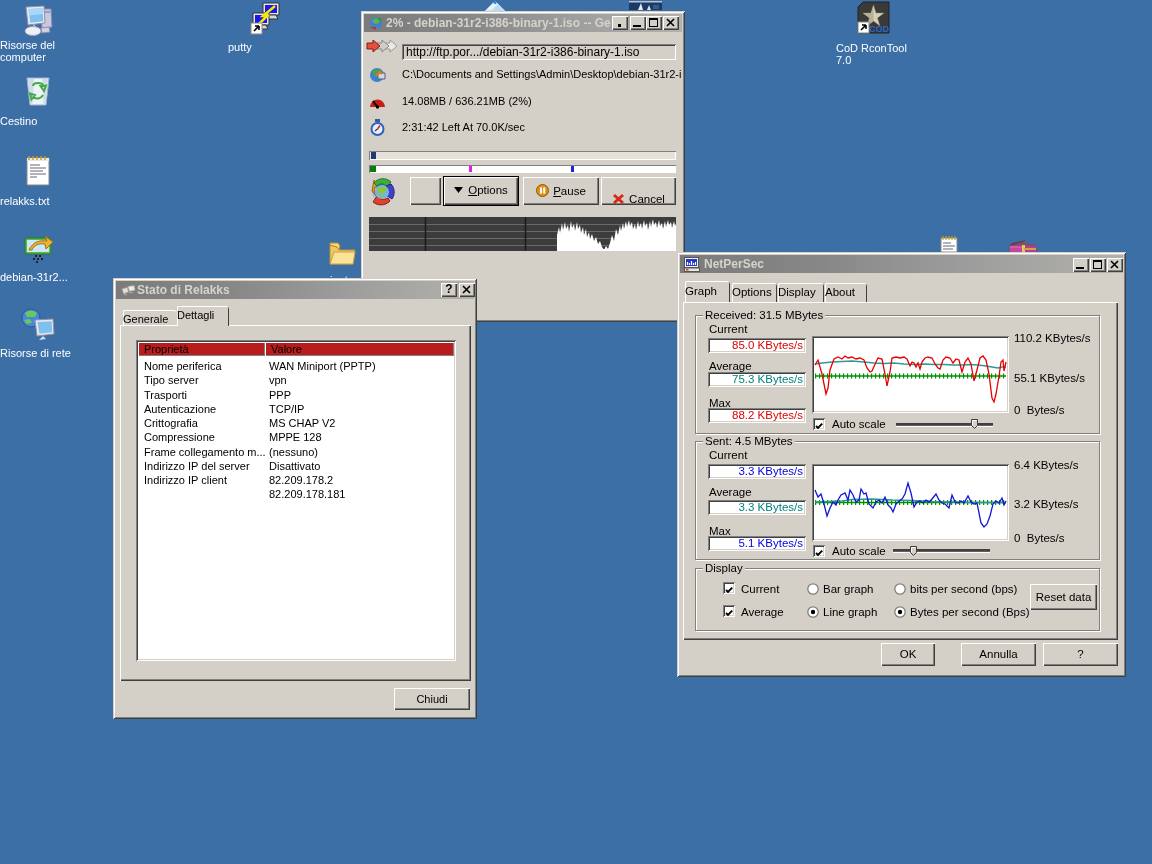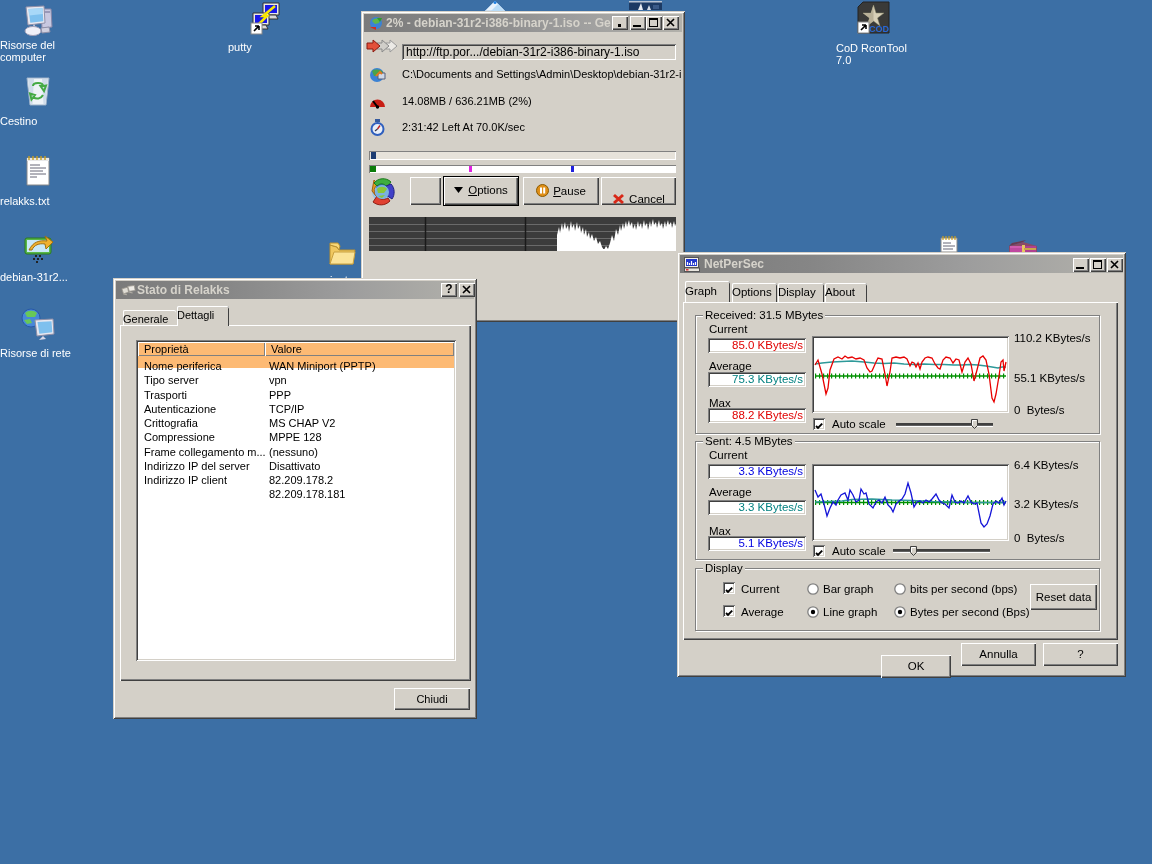--- a/index.html
+++ b/index.html
@@ -299,21 +299,21 @@
  <div class="cbtn" style="left:346px;top:5px"><svg width="16" height="14">
         <path d="M4 3 L11 10 M11 3 L4 10" stroke="#000" stroke-width="1.6"></path>
       </svg></div>
 
  <div class="tab" style="left:10px;top:32px;width:53px;height:17px;line-height:18px;box-shadow:inset 1px 0 0 #fff,inset 0 1px 0 #fff;font-size:11px">Generale</div>
  <div class="tab" style="left:64px;top:28px;width:52px;height:20px;line-height:19px;box-shadow:inset 1px 0 0 #fff,inset 0 1px 0 #fff,inset -1px 0 0 #404040;font-size:11px;z-index:2">Dettagli</div>
 
  <div class="abs" style="left:7px;top:47px;width:351px;height:356px;background:#d4d0c8;box-shadow:inset 1px 1px 0 #fff,inset -1px -1px 0 #404040,inset -2px -2px 0 #808080"></div>
 
  <div class="sunk" style="left:23px;top:62px;width:320px;height:321px">
-   <div class="abs" style="left:2px;top:2px;right:2px;height:26px;background:#fdba74">
+   <div class="abs" style="left:2px;top:2px;right:2px;height:14px;background:#b91c1c">
      <div class="abs" style="left:0;top:0;width:127px;height:14px;box-shadow:inset 1px 1px 0 #fff,inset -1px -1px 0 #808080;font-size:11px;line-height:14px;padding-left:6px">Proprietà</div>
      <div class="abs" style="left:127px;top:0;right:0;height:14px;box-shadow:inset 1px 1px 0 #fff,inset -1px -1px 0 #808080;font-size:11px;line-height:14px;padding-left:6px">Valore</div>
    </div>
    <div class="abs" style="left:8px;top:19px;right:4px;font-size:11px;line-height:14.25px;color:#000">
      <div>Nome periferica</div>
         <div>Tipo server</div>
         <div>Trasporti</div>
         <div>Autenticazione</div>
         <div>Crittografia</div>
         <div>Compressione</div>
@@ -448,16 +448,16 @@
       <circle cx="6" cy="6" r="5.2" fill="#fff" stroke="#808080" stroke-width="1.3"></circle>
     </svg>
  <div class="lbl" style="left:233px;top:331px;font-size:11.5px">bits per second (bps)</div>
  <svg class="abs" style="left:217px;top:354px" width="12" height="12">
       <circle cx="6" cy="6" r="5.2" fill="#fff" stroke="#808080" stroke-width="1.3"></circle>
       <circle cx="6" cy="6" r="2.2" fill="#000"></circle>
     </svg>
  <div class="lbl" style="left:233px;top:354px;font-size:11.5px">Bytes per second (Bps)</div>
  <div class="btn" style="left:353px;top:332px;width:67px;height:26px;font-size:11.5px;line-height:26px">Reset data</div>
 
- <div class="btn" style="left:204px;top:403px;width:70px;height:23px;font-size:11.5px;line-height:23px">OK</div>
+ <div class="btn" style="left:204px;top:391px;width:54px;height:23px;font-size:11.5px;line-height:23px">OK</div>
  <div class="btn" style="left:284px;top:391px;width:75px;height:23px;font-size:11.5px;line-height:23px">Annulla</div>
  <div class="btn" style="left:366px;top:391px;width:75px;height:23px;font-size:11.5px;line-height:23px">?</div>
 </div>
 
 </body></html>

